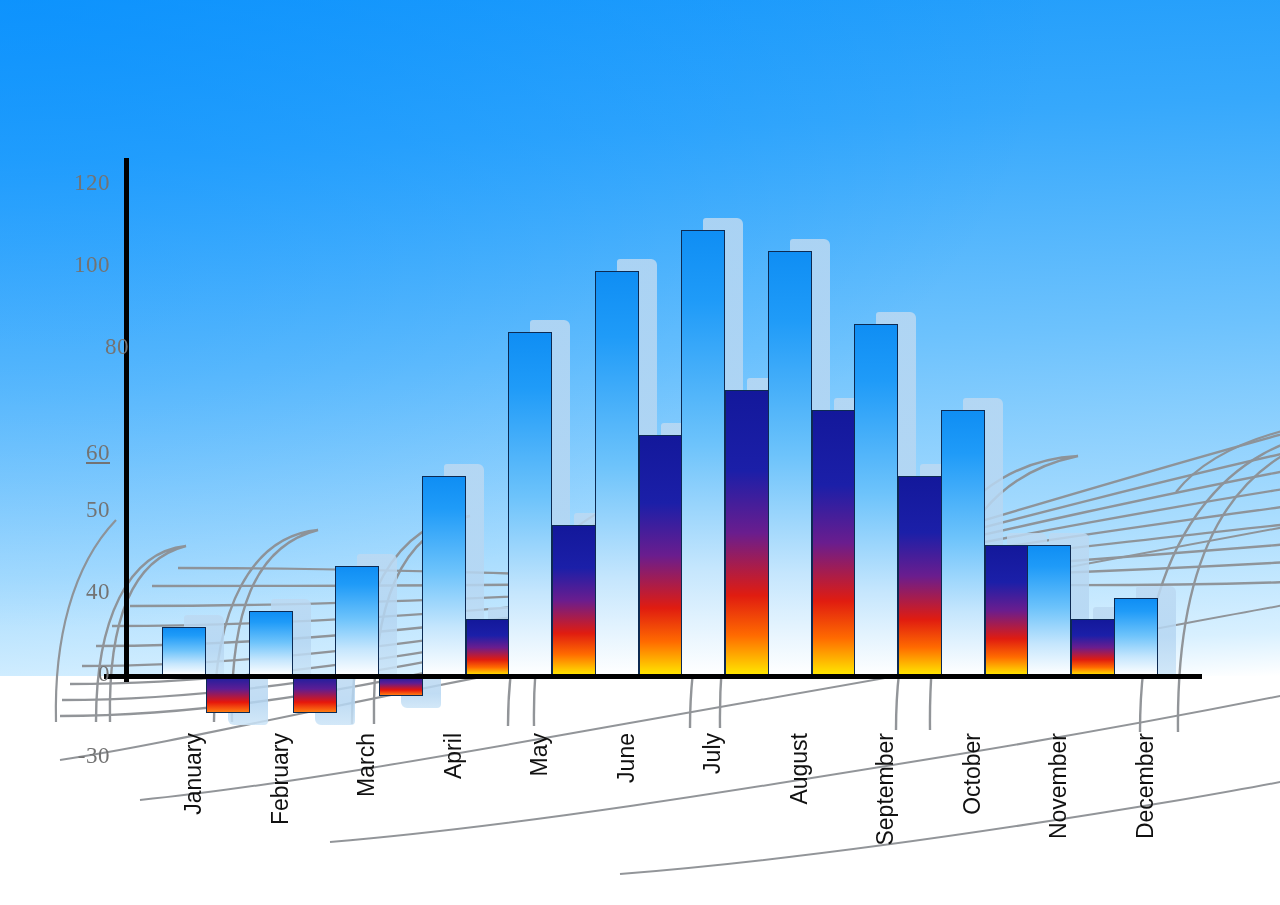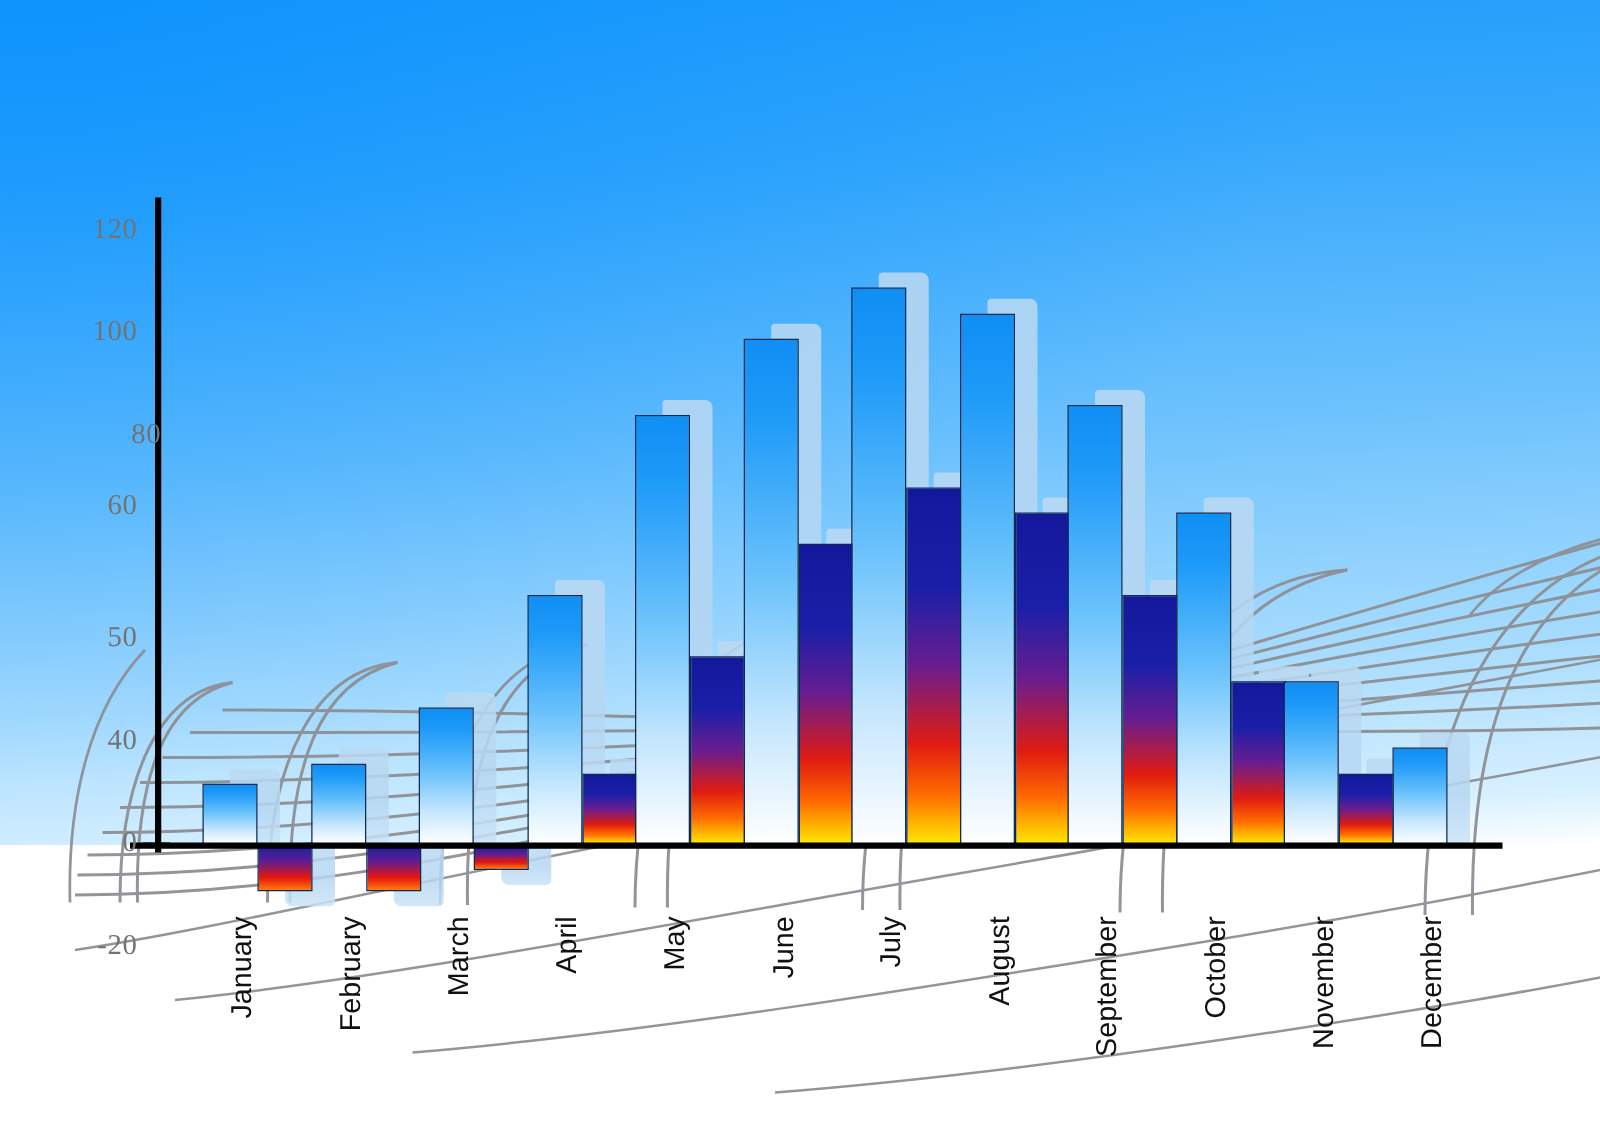--- a/index.html
+++ b/index.html
@@ -151,26 +151,26 @@
       <div class="bar-front s1" title="Series 1 — November: 32" style="left: 1027px; top: 545.12px; width: 44px; height: 130.88px;"></div>
       <div class="bar-back" style="left: 1093px; top: 606.74px; width: 40px; height: 69.26px;"></div>
       <div class="bar-front s2" title="Series 2 — November: 14" style="left: 1071px; top: 618.74px; width: 44px; height: 57.26px;"></div>
       <div class="bar-back" style="left: 1135.5px; top: 586.29px; width: 40px; height: 89.71px;"></div>
       <div class="bar-front s1" title="Series 1 — December: 19" style="left: 1113.5px; top: 598.29px; width: 44px; height: 77.71px;"></div>
     </div>
 
   <div id="yaxis"></div>
   <div id="xaxis"></div>
 
-<div class="ytick" style="top: 742.8px; left: 0px; width: 110px;">-20</div>
+<div class="ytick" style="top: 742.8px; left: 0px; width: 110px;">-30</div>
     <div class="ytick" style="top: 661px; left: 0px; width: 110px;">0</div>
     <div class="ytick-mark" style="top: 674px;"></div>
     <div class="ytick" style="top: 579.2px; left: 0px; width: 110px;">40</div>
     <div class="ytick" style="top: 497.4px; left: 0px; width: 110px;">50</div>
-    <div class="ytick" style="top: 391px; left: 0px; width: 110px;">60</div>
+    <div class="ytick" style="top: 440px; left: 0px; width: 110px; text-decoration: underline;">60</div>
     <div class="ytick" style="top: 333.8px; left: 0px; width: 110px; margin-left: 19px;">80</div>
     <div class="ytick" style="top: 252px; left: 0px; width: 110px;">100</div>
     <div class="ytick" style="top: 170.2px; left: 0px; width: 110px;">120</div>
     <div class="xlabel" style="left: 180px;">January</div>
     <div class="xlabel" style="left: 266.5px;">February</div>
     <div class="xlabel" style="left: 353px;">March</div>
     <div class="xlabel" style="left: 439.5px;">April</div>
     <div class="xlabel" style="left: 526px;">May</div>
     <div class="xlabel" style="left: 612.5px;">June</div>
     <div class="xlabel" style="left: 699px;">July</div>

